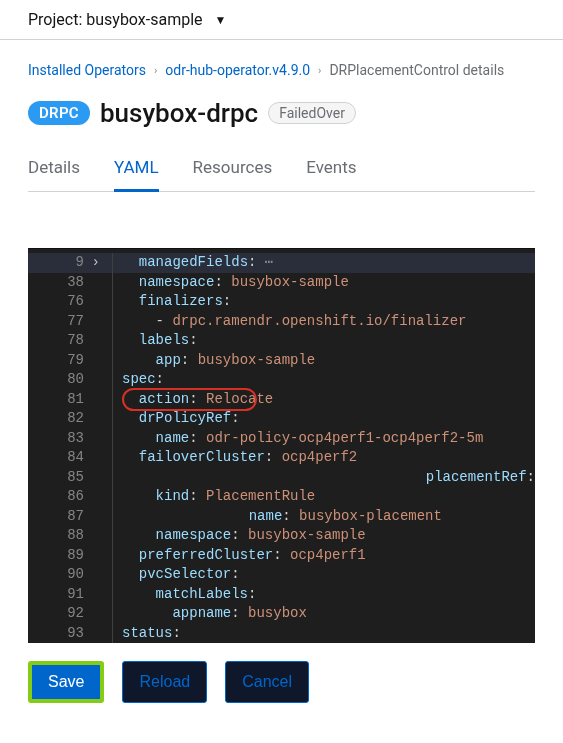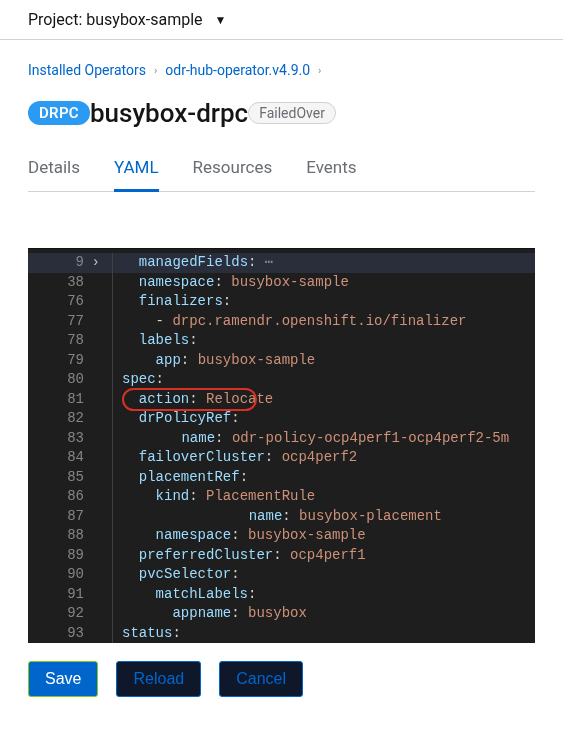--- a/index.html
+++ b/index.html
@@ -38,20 +38,21 @@
     text-decoration: none;
     cursor: pointer;
   }
   .breadcrumb .sep {
     color: #8a8d90;
     font-size: 11px;
   }
   .title-row {
     display: flex;
     align-items: center;
+    gap: 10px;
     margin-bottom: 28px;
   }
   .badge {
     background: #2b9af3;
     color: #fff;
     font-weight: 600;
     font-size: 15px;
     border-radius: 14px;
     padding: 3px 11px;
     letter-spacing: 0.3px;
@@ -162,21 +163,21 @@
   .btn {
     font-size: 16px;
     padding: 8px 16px;
     border-radius: 3px;
     cursor: pointer;
     background: #fff;
   }
   .btn-primary {
     background: #0066cc;
     color: #fff;
-    border: 1px solid #84cc16;
+    border: 4px solid #84cc16;
   }
   .btn-secondary {
     background: #0f172a;
     color: #0066cc;
     border: 1px solid #0066cc;
   }
   .cut-top {
     height: 5px;
     background: #1e1e1e;
     border-top: 1px solid #111;
@@ -191,20 +192,21 @@
   </span>
   <span class="caret">▼</span>
 </div>
 
 <div class="content">
   <nav class="breadcrumb">
     <a>Installed Operators</a>
     <span class="sep">›</span>
     <a>odr-hub-operator.v4.9.0</a>
     <span class="sep">›</span>
+    <span>DRPlacementControl details</span>
   </nav>
 
   <div class="title-row">
     <span class="badge">DRPC</span>
     <h1 class="page-title">busybox-drpc</h1>
     <span class="status-pill">FailedOver</span>
   </div>
 
   <div class="tabs">
     <div class="tab">Details</div>
@@ -265,33 +267,33 @@
           </div>
         </div>
         <div class="code-row">
           <div class="gutter">82</div>
           <div class="guide" style="flex: 1 1 0%;">
             <div class="code">  <span class="c-key">drPolicyRef</span><span class="c-punc">:</span></div>
           </div>
         </div>
         <div class="code-row">
           <div class="gutter">83</div>
-          <div class="guide" style="flex: 1 1 0%; text-align: center;">
+          <div class="guide" style="flex: 1 1 0%;">
             <div class="code">    <span class="c-key">name</span><span class="c-punc">:</span> <span class="c-str">odr-policy-ocp4perf1-ocp4perf2-5m</span></div>
           </div>
         </div>
         <div class="code-row">
           <div class="gutter">84</div>
           <div class="guide" style="flex: 1 1 0%;">
             <div class="code">  <span class="c-key">failoverCluster</span><span class="c-punc">:</span> <span class="c-str">ocp4perf2</span></div>
           </div>
         </div>
         <div class="code-row">
           <div class="gutter">85</div>
-          <div class="guide" style="flex: 1 1 0%;">
+          <div class="guide" style="flex: 1 1 0%; text-align: right;">
             <div class="code">  <span class="c-key">placementRef</span><span class="c-punc">:</span></div>
           </div>
         </div>
         <div class="code-row">
           <div class="gutter">86</div>
           <div class="guide" style="flex: 1 1 0%;">
             <div class="code">    <span class="c-key">kind</span><span class="c-punc">:</span> <span class="c-str">PlacementRule</span></div>
           </div>
         </div>
         <div class="code-row">

